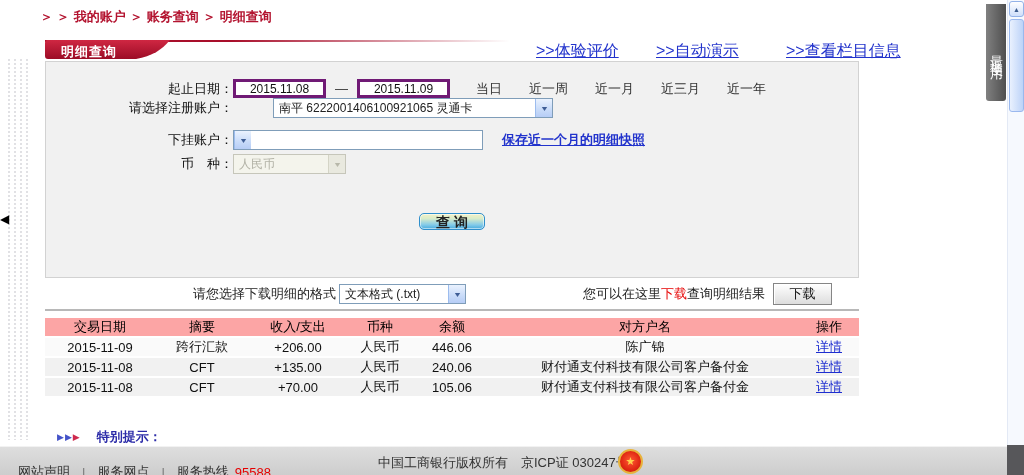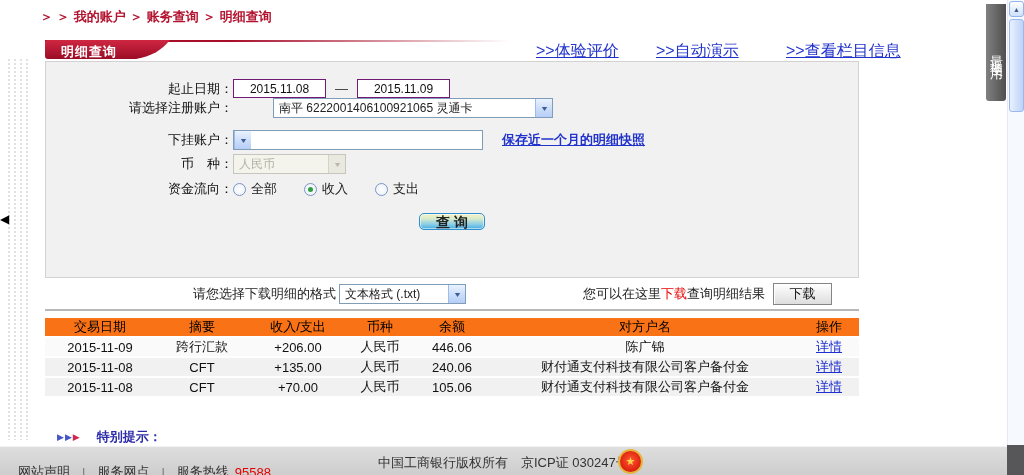--- a/index.html
+++ b/index.html
@@ -27,21 +27,21 @@
   .header-link { top:41px; color:#2233cc; font-size:16px; text-decoration:underline; }
   #hl-0 { left:536px; } #hl-1 { left:656px; } #hl-2 { left:786px; }
 
   
   #content-box { left:45px; top:61px; width:814px; height:217px; background:#f1f1f1; border:1px solid #d2d2d2; }
   .form-row { position:absolute; left:0; width:100%; display:flex; align-items:center; }
   #row-date { top:17px; } #row-account { top:36px;gap:40px; } #row-sub { top:68px; }
   #row-currency { top:92px; } #row-flow { top:118px; } #query-row { top:151px; justify-content:center; }
   .form-label { width:187px; text-align:right; font-size:13px; color:#111; flex:none; }
 
-  .textbox { width:93px; height:19px; border:1px solid #701a75; background:#fff; font-size:12px;
+  .textbox { width:93px; height:19px; border:3px solid #701a75; background:#fff; font-size:12px;
     text-align:center; font-family:inherit; color:#111; }
   .dash { margin:0 9px; color:#333; }
   .quick-links { margin-left:26px; display:flex; gap:27px; }
   .quick-links a { color:#333; text-decoration:none; font-size:13px; }
 
   .xp-select { display:flex; align-items:center; height:20px; border:1px solid #7f9db9; background:#fff; cursor:pointer; }
   .xp-select .val { flex:1; padding:0 5px; font-size:12px; white-space:nowrap; overflow:hidden; }
   .xp-select .arrow-btn { width:17px; height:18px; flex:none; display:flex; align-items:center; justify-content:center;
     background:linear-gradient(#eaf2fe 0%,#c8dbf9 60%,#b6cdf6 100%); border-left:1px solid #9cbcee; }
   .xp-select .arrow-btn span { font-size:7px; color:#3f5e96; transform:scaleX(1.3); }
@@ -72,21 +72,21 @@
   .hint .em { color:#e60000; }
   .dl-btn { margin-left:8px; margin-right:27px; width:59px; height:22px; border:1px solid #858585;
     background:linear-gradient(#ffffff,#dddddd); box-shadow:inset 1px 1px 0 #fff;
     font-family:inherit; font-size:13px; color:#111; cursor:pointer; }
 
   #divider { left:45px; top:309px; width:814px; height:2px; background:#b8b8b8; }
 
   
   #detail-table { position:absolute; left:45px; top:316px; width:814px;
     border-collapse:separate; border-spacing:0 2px; font-size:13px; }
-  #detail-table th { background:#f97316; font-weight:normal; height:17px; text-align:center; color:#000; }
+  #detail-table th { background:#fca5a5; font-weight:normal; height:17px; text-align:center; color:#000; }
   #detail-table td { background:#f1f1f1; height:17px; text-align:center; color:#111; }
   #detail-table tr.first td { background:#fafafa; }
   .amount { color:#e60000; }
   .detail-link { color:#1f2fd0; text-decoration:underline; }
 
   
   #notice { left:57px; top:428px; display:flex; align-items:center; }
   #notice .arr { font-size:9px; margin-right:1px; line-height:1; }
   .arr-b { color:#4453c8; } .arr-r { color:#cf2a4e; }
   #notice .notice-label { margin-left:16px; color:#2b2ba8; font-weight:bold; font-size:13px; }
@@ -144,20 +144,27 @@
 <a id="hl-1" class="abs header-link">&gt;&gt;自动演示</a>
 <a id="hl-2" class="abs header-link">&gt;&gt;查看栏目信息</a>
 
 <div id="content-box" class="abs">
 
   <div class="form-row" id="row-date">
     <span class="form-label">起止日期：</span>
     <input class="textbox" value="2015.11.08" style="">
     <span class="dash">—</span>
     <input class="textbox" value="2015.11.09" style="">
+    <span class="quick-links">
+      <a>当日</a>
+      <a>近一周</a>
+      <a>近一月</a>
+      <a>近三月</a>
+      <a>近一年</a>
+    </span>
   </div>
 
   <div class="form-row" id="row-account">
     <span class="form-label">请选择注册账户：</span>
     <div class="xp-select" id="account-select">
       <span class="val">南平 6222001406100921065 灵通卡</span>
       <span class="arrow-btn">
           <span>▼</span>
         </span>
     </div>
@@ -176,35 +183,20 @@
   <div class="form-row" id="row-currency">
     <span class="form-label">币　种：</span>
     <div class="xp-select" id="currency-select">
       <span class="val">人民币</span>
       <span class="arrow-btn">
           <span>▼</span>
         </span>
     </div>
   </div>
 
-  <div class="form-row" id="row-flow">
-    <span class="form-label">资金流向：</span>
-    <span class="radio-opt">
-      <span class="radio-circle"></span>
-      <span>全部</span>
-    </span>
-    <span class="radio-opt checked">
-      <span class="radio-circle"></span>
-      <span>收入</span>
-    </span>
-    <span class="radio-opt">
-      <span class="radio-circle"></span>
-      <span>支出</span>
-    </span>
-  </div>
 
   <div class="form-row" id="query-row">
     <button class="query-btn">查 询</button>
   </div>
 </div>
 
 <div id="download-row" class="abs">
   <span class="fmt-label">请您选择下载明细的格式</span>
   <div class="xp-select" id="format-select">
     <span class="val">文本格式 (.txt)</span>

